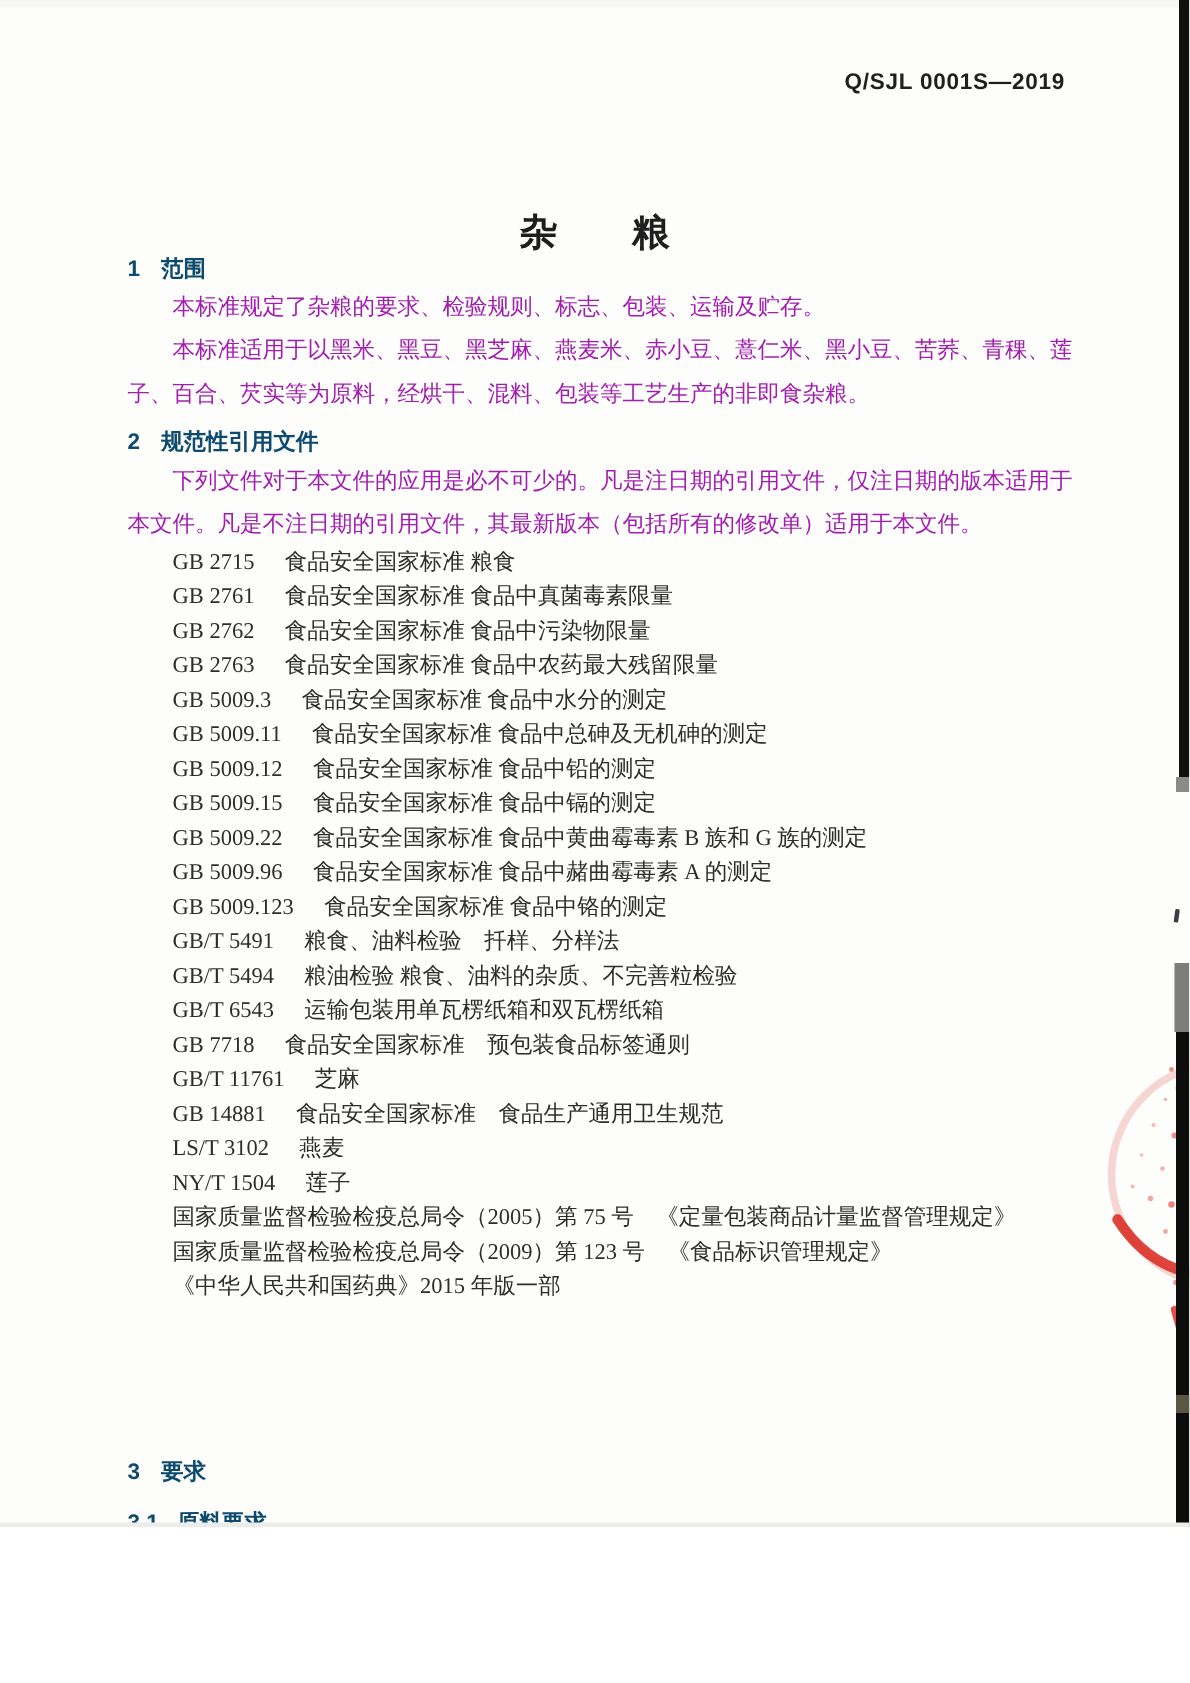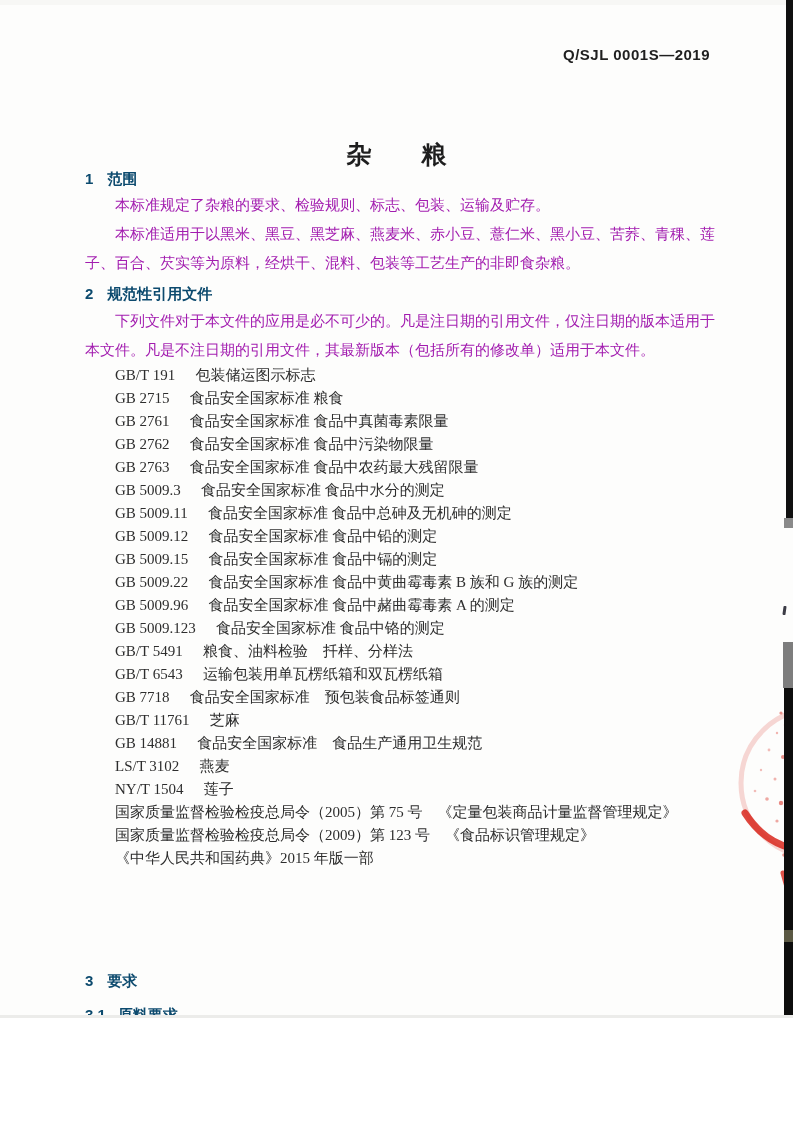--- a/index.html
+++ b/index.html
@@ -79,33 +79,33 @@
     <p class="body-p" style="top:191px;">本标准规定了杂粮的要求、检验规则、标志、包装、运输及贮存。</p>
     <p class="body-p" style="top:220px;">本标准适用于以黑米、黑豆、黑芝麻、燕麦米、赤小豆、薏仁米、黑小豆、苦荞、青稞、莲子、百合、芡实等为原料，经烘干、混料、包装等工艺生产的非即食杂粮。</p>
 
     <div class="sec-heading" style="top:285px;">
       <span class="sec-num">2</span><span>规范性引用文件</span>
     </div>
 
     <p class="body-p" style="top:307px;">下列文件对于本文件的应用是必不可少的。凡是注日期的引用文件，仅注日期的版本适用于本文件。凡是不注日期的引用文件，其最新版本（包括所有的修改单）适用于本文件。</p>
 
     <div class="ref-list">
-        <div class="ref-row"><span class="ref-code">GB/T 191</span><span class="ref-title">包装储运图示标志</span></div>
         <div class="ref-row"><span class="ref-code">GB 2715</span><span class="ref-title">食品安全国家标准 粮食</span></div>
         <div class="ref-row"><span class="ref-code">GB 2761</span><span class="ref-title">食品安全国家标准 食品中真菌毒素限量</span></div>
         <div class="ref-row"><span class="ref-code">GB 2762</span><span class="ref-title">食品安全国家标准 食品中污染物限量</span></div>
         <div class="ref-row"><span class="ref-code">GB 2763</span><span class="ref-title">食品安全国家标准 食品中农药最大残留限量</span></div>
         <div class="ref-row"><span class="ref-code">GB 5009.3</span><span class="ref-title">食品安全国家标准 食品中水分的测定</span></div>
         <div class="ref-row"><span class="ref-code">GB 5009.11</span><span class="ref-title">食品安全国家标准 食品中总砷及无机砷的测定</span></div>
         <div class="ref-row"><span class="ref-code">GB 5009.12</span><span class="ref-title">食品安全国家标准 食品中铅的测定</span></div>
         <div class="ref-row"><span class="ref-code">GB 5009.15</span><span class="ref-title">食品安全国家标准 食品中镉的测定</span></div>
         <div class="ref-row"><span class="ref-code">GB 5009.22</span><span class="ref-title">食品安全国家标准 食品中黄曲霉毒素 B 族和 G 族的测定</span></div>
         <div class="ref-row"><span class="ref-code">GB 5009.96</span><span class="ref-title">食品安全国家标准 食品中赭曲霉毒素 A 的测定</span></div>
         <div class="ref-row"><span class="ref-code">GB 5009.123</span><span class="ref-title">食品安全国家标准 食品中铬的测定</span></div>
         <div class="ref-row"><span class="ref-code">GB/T 5491</span><span class="ref-title">粮食、油料检验　扦样、分样法</span></div>
+        <div class="ref-row"><span class="ref-code">GB/T 5494</span><span class="ref-title">粮油检验 粮食、油料的杂质、不完善粒检验</span></div>
         <div class="ref-row"><span class="ref-code">GB/T 6543</span><span class="ref-title">运输包装用单瓦楞纸箱和双瓦楞纸箱</span></div>
         <div class="ref-row"><span class="ref-code">GB 7718</span><span class="ref-title">食品安全国家标准　预包装食品标签通则</span></div>
         <div class="ref-row"><span class="ref-code">GB/T 11761</span><span class="ref-title">芝麻</span></div>
         <div class="ref-row"><span class="ref-code">GB 14881</span><span class="ref-title">食品安全国家标准　食品生产通用卫生规范</span></div>
         <div class="ref-row"><span class="ref-code">LS/T 3102</span><span class="ref-title">燕麦</span></div>
         <div class="ref-row"><span class="ref-code">NY/T 1504</span><span class="ref-title">莲子</span></div>
         <div class="ref-row"><span class="ref-title">国家质量监督检验检疫总局令（2005）第 75 号　《定量包装商品计量监督管理规定》</span></div>
         <div class="ref-row"><span class="ref-title">国家质量监督检验检疫总局令（2009）第 123 号　《食品标识管理规定》</span></div>
         <div class="ref-row"><span class="ref-title">《中华人民共和国药典》2015 年版一部</span></div>
       </div>

